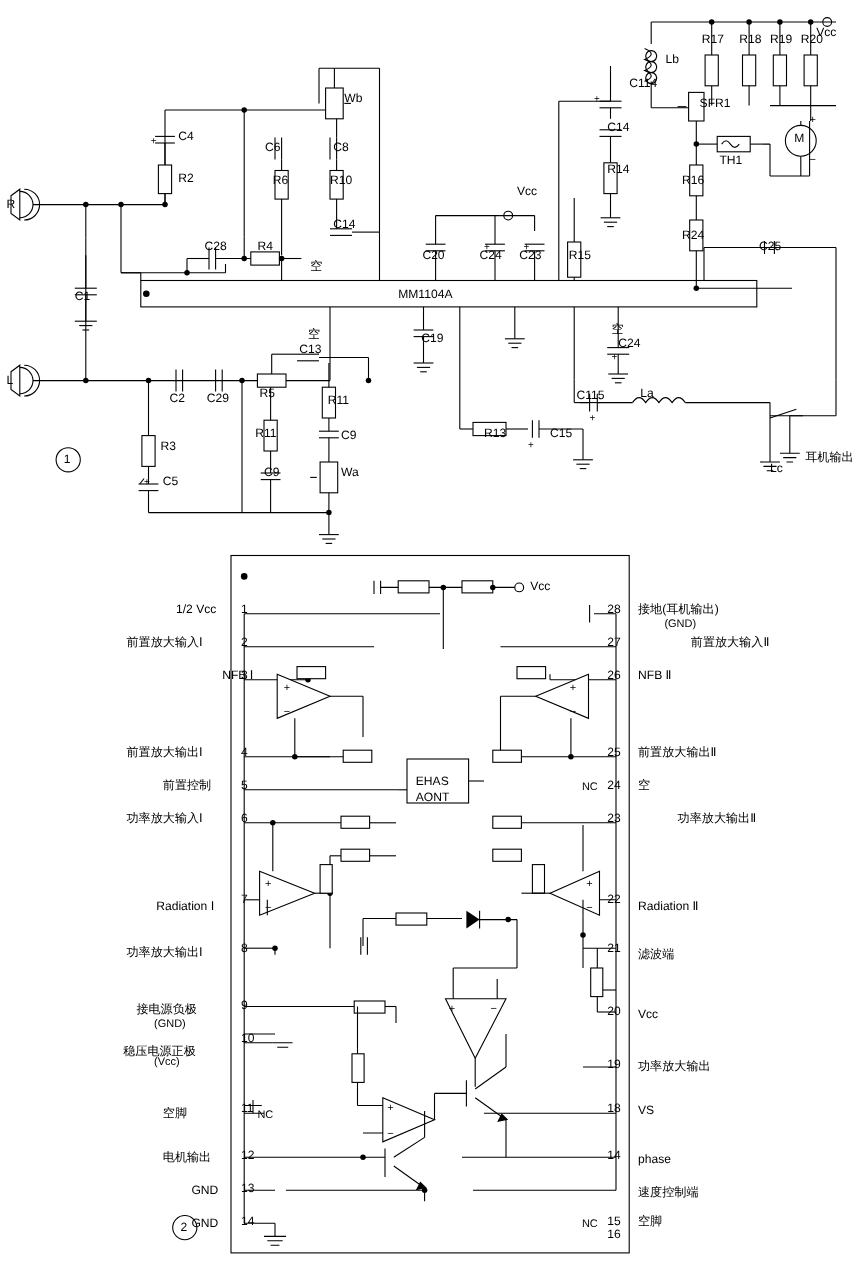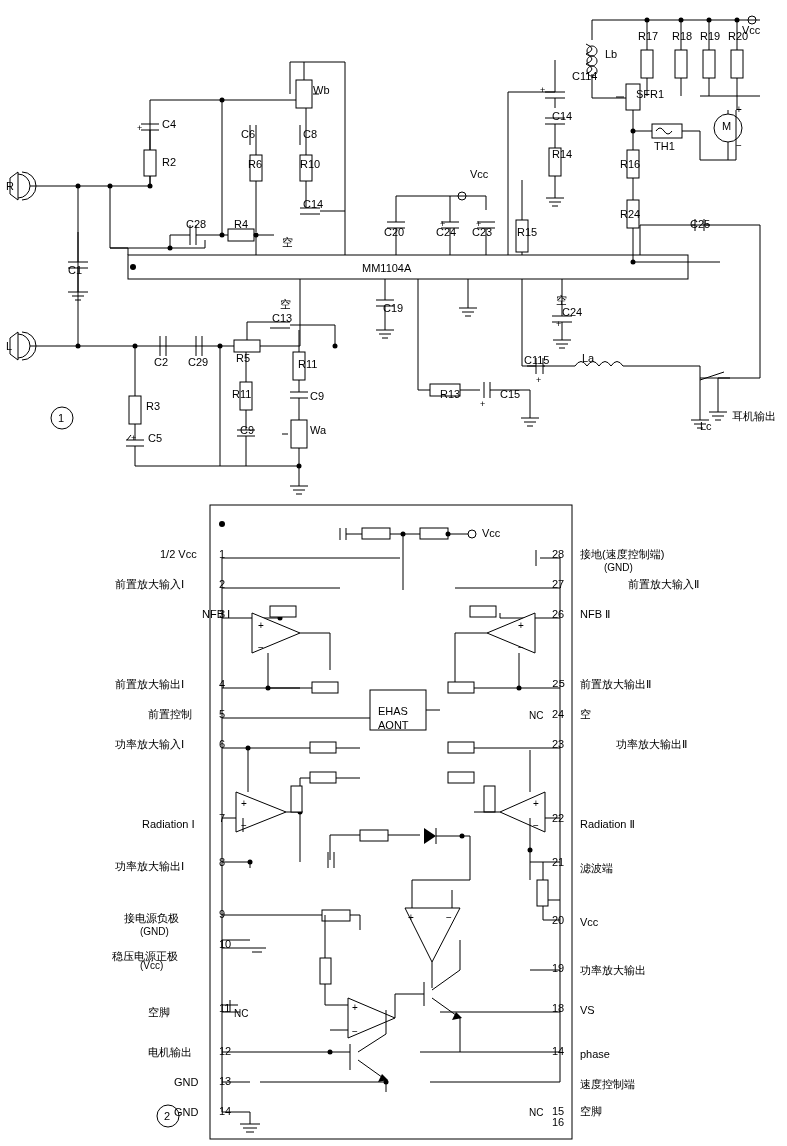--- a/index.html
+++ b/index.html
@@ -602,30 +602,30 @@
 <div class="lbl" style="left:219px;top:1045px;">12</div>
 <div class="lbl cn" style="left:148px;top:1046px;">电机输出</div>
 
 <div class="lbl" style="left:219px;top:1075px;">13</div>
 <div class="lbl" style="left:174px;top:1076px;">GND</div>
 
 <div class="lbl" style="left:219px;top:1105px;">14</div>
 <div class="lbl" style="left:174px;top:1106px;">GND</div>
 
 <div class="lbl" style="left:552px;top:548px;">28</div>
-<div class="lbl cn" style="left:580px;top:548px;">接地(速度控制端)</div>
+<div class="lbl cn" style="left:580px;top:548px;">接地(耳机输出)</div>
 <div class="lbl sm" style="left:604px;top:562px;">(GND)</div>
 
 <div class="lbl" style="left:552px;top:578px;">27</div>
 <div class="lbl cn" style="left:580px;top:578px;margin-left:48px;">前置放大输入Ⅱ</div>
 
 <div class="lbl" style="left:552px;top:608px;">26</div>
 <div class="lbl" style="left:580px;top:608px;">NFB Ⅱ</div>
 
-<div class="lbl" style="left:552px;top:678px;font-family:Liberation Mono, monospace;">25</div>
+<div class="lbl" style="left:552px;top:678px;">25</div>
 <div class="lbl cn" style="left:580px;top:678px;">前置放大输出Ⅱ</div>
 
 <div class="lbl" style="left:552px;top:708px;">24</div>
 <div class="lbl sm" style="left:529px;top:710px;">NC</div>
 <div class="lbl cn" style="left:580px;top:708px;">空</div>
 
 <div class="lbl" style="left:552px;top:738px;">23</div>
 <div class="lbl cn" style="left:580px;top:738px;margin-left:36px;">功率放大输出Ⅱ</div>
 
 <div class="lbl" style="left:552px;top:812px;">22</div>

